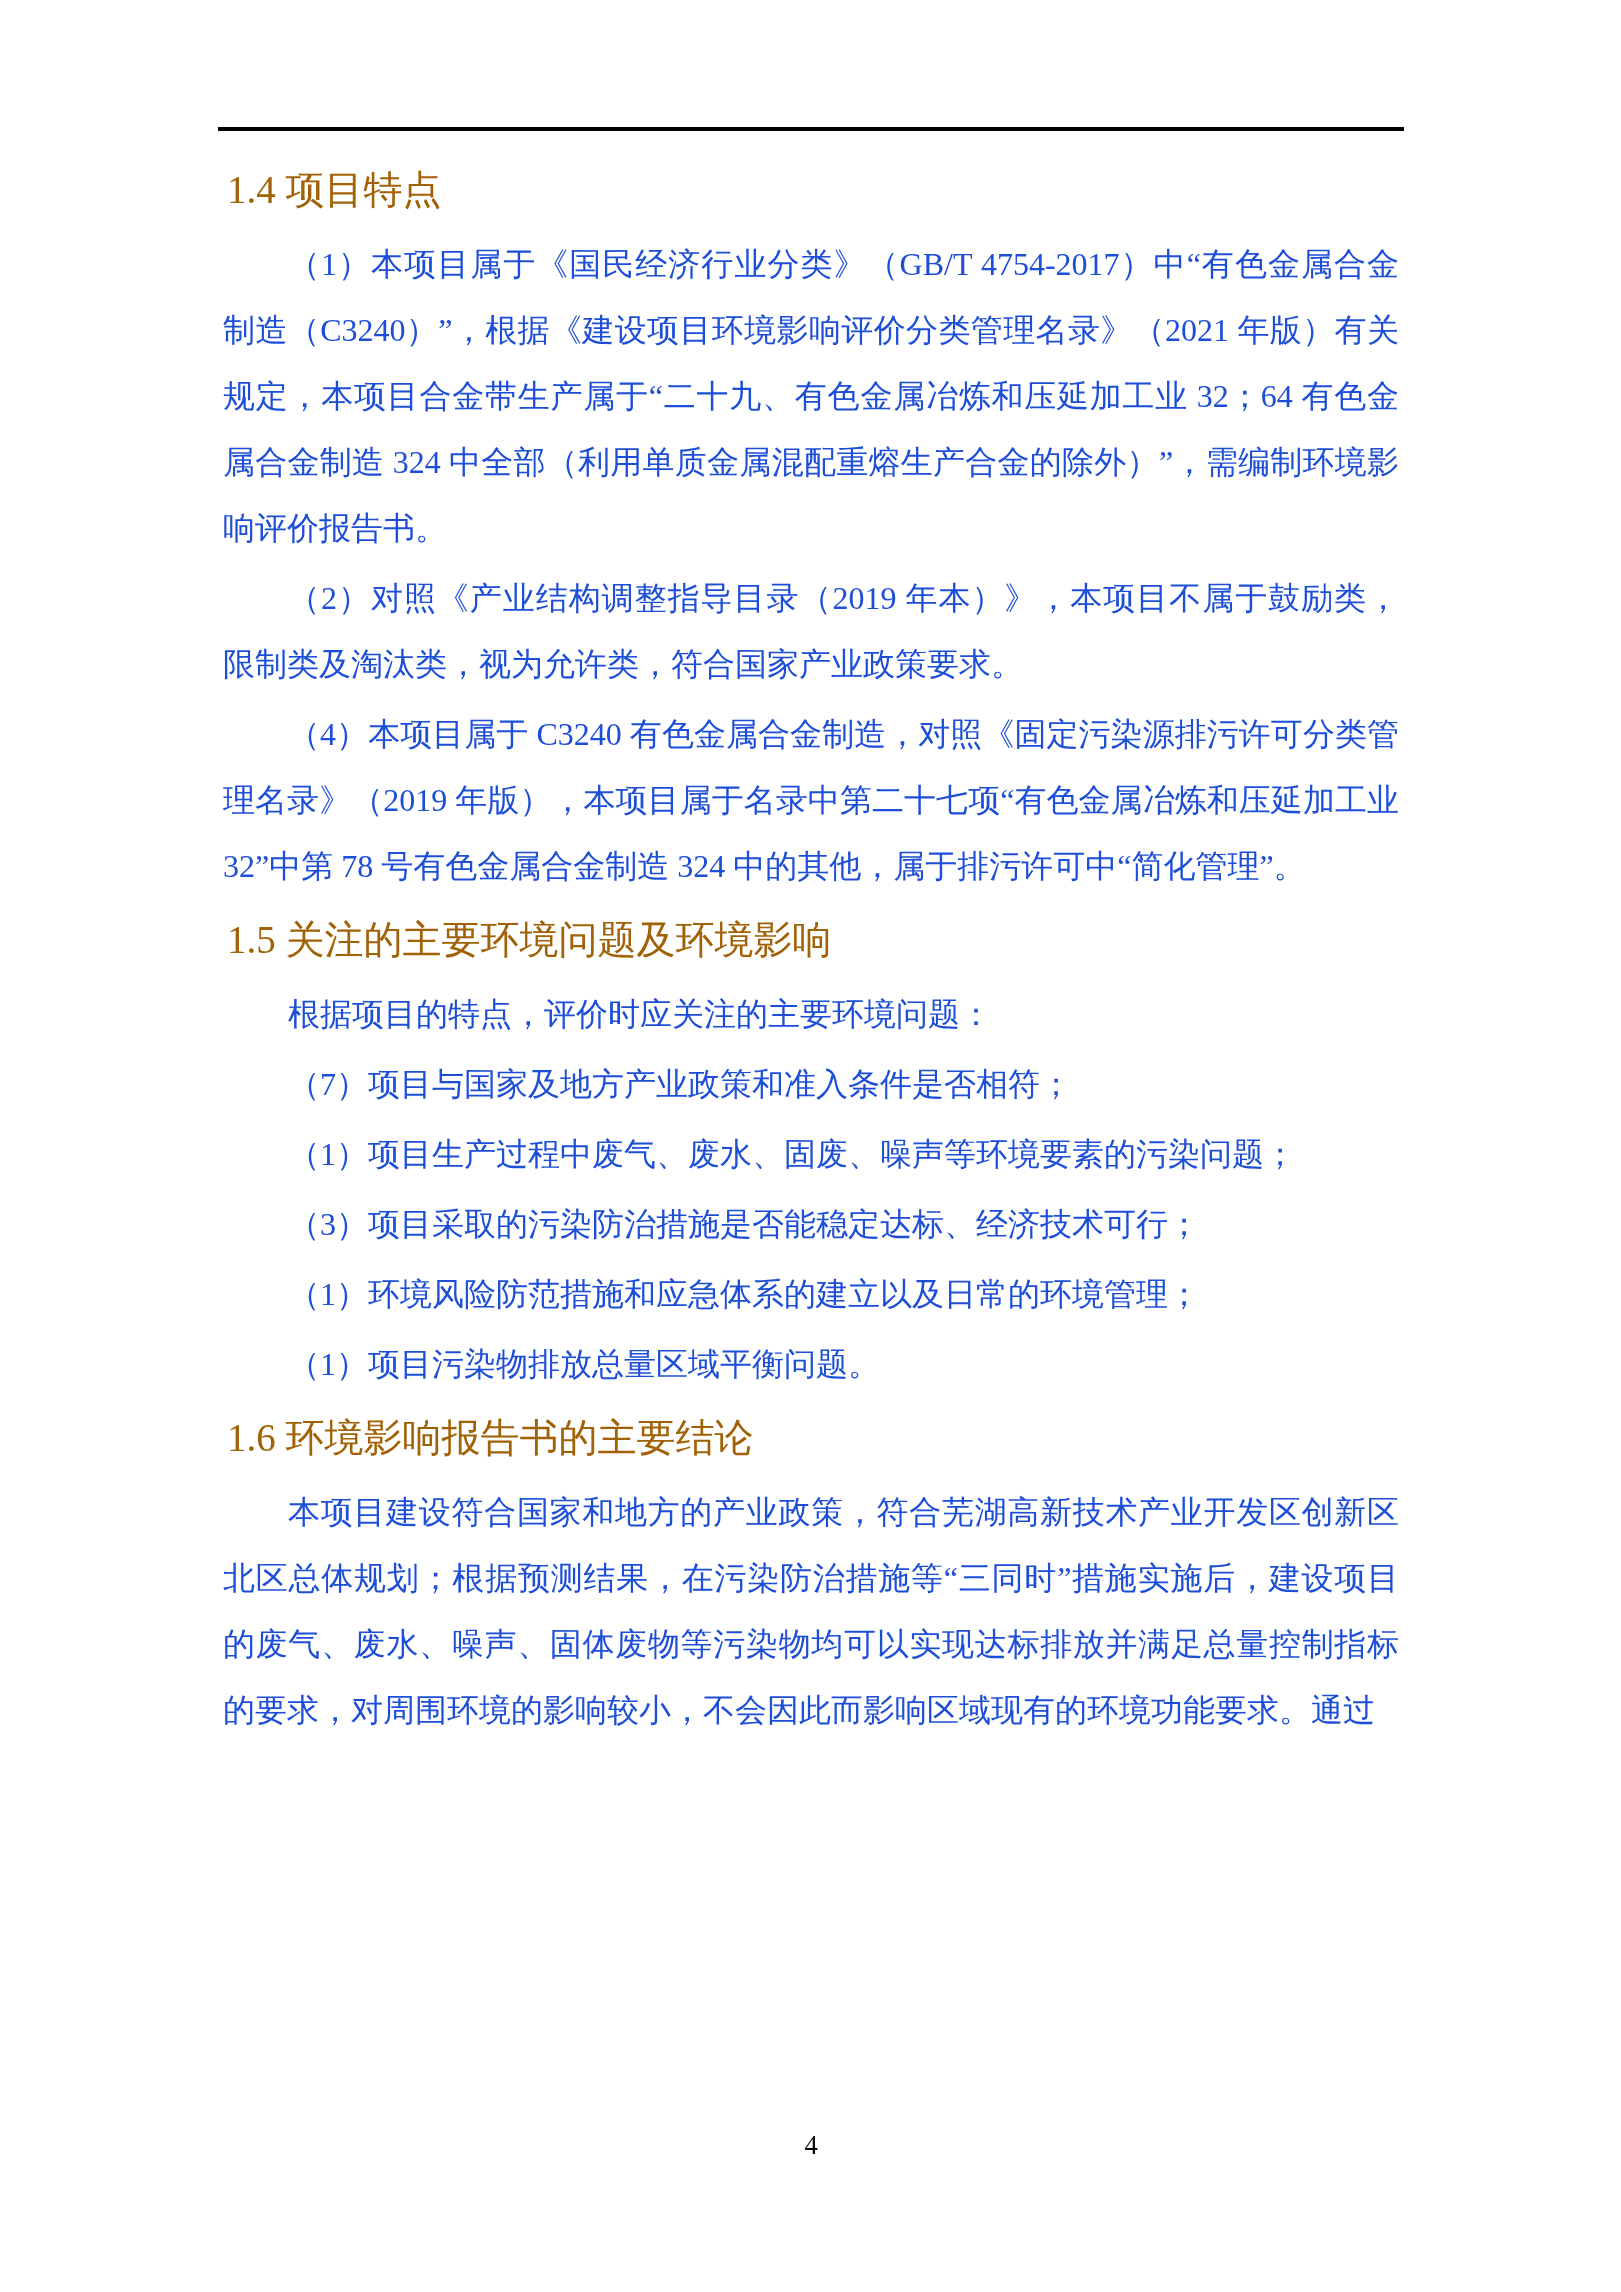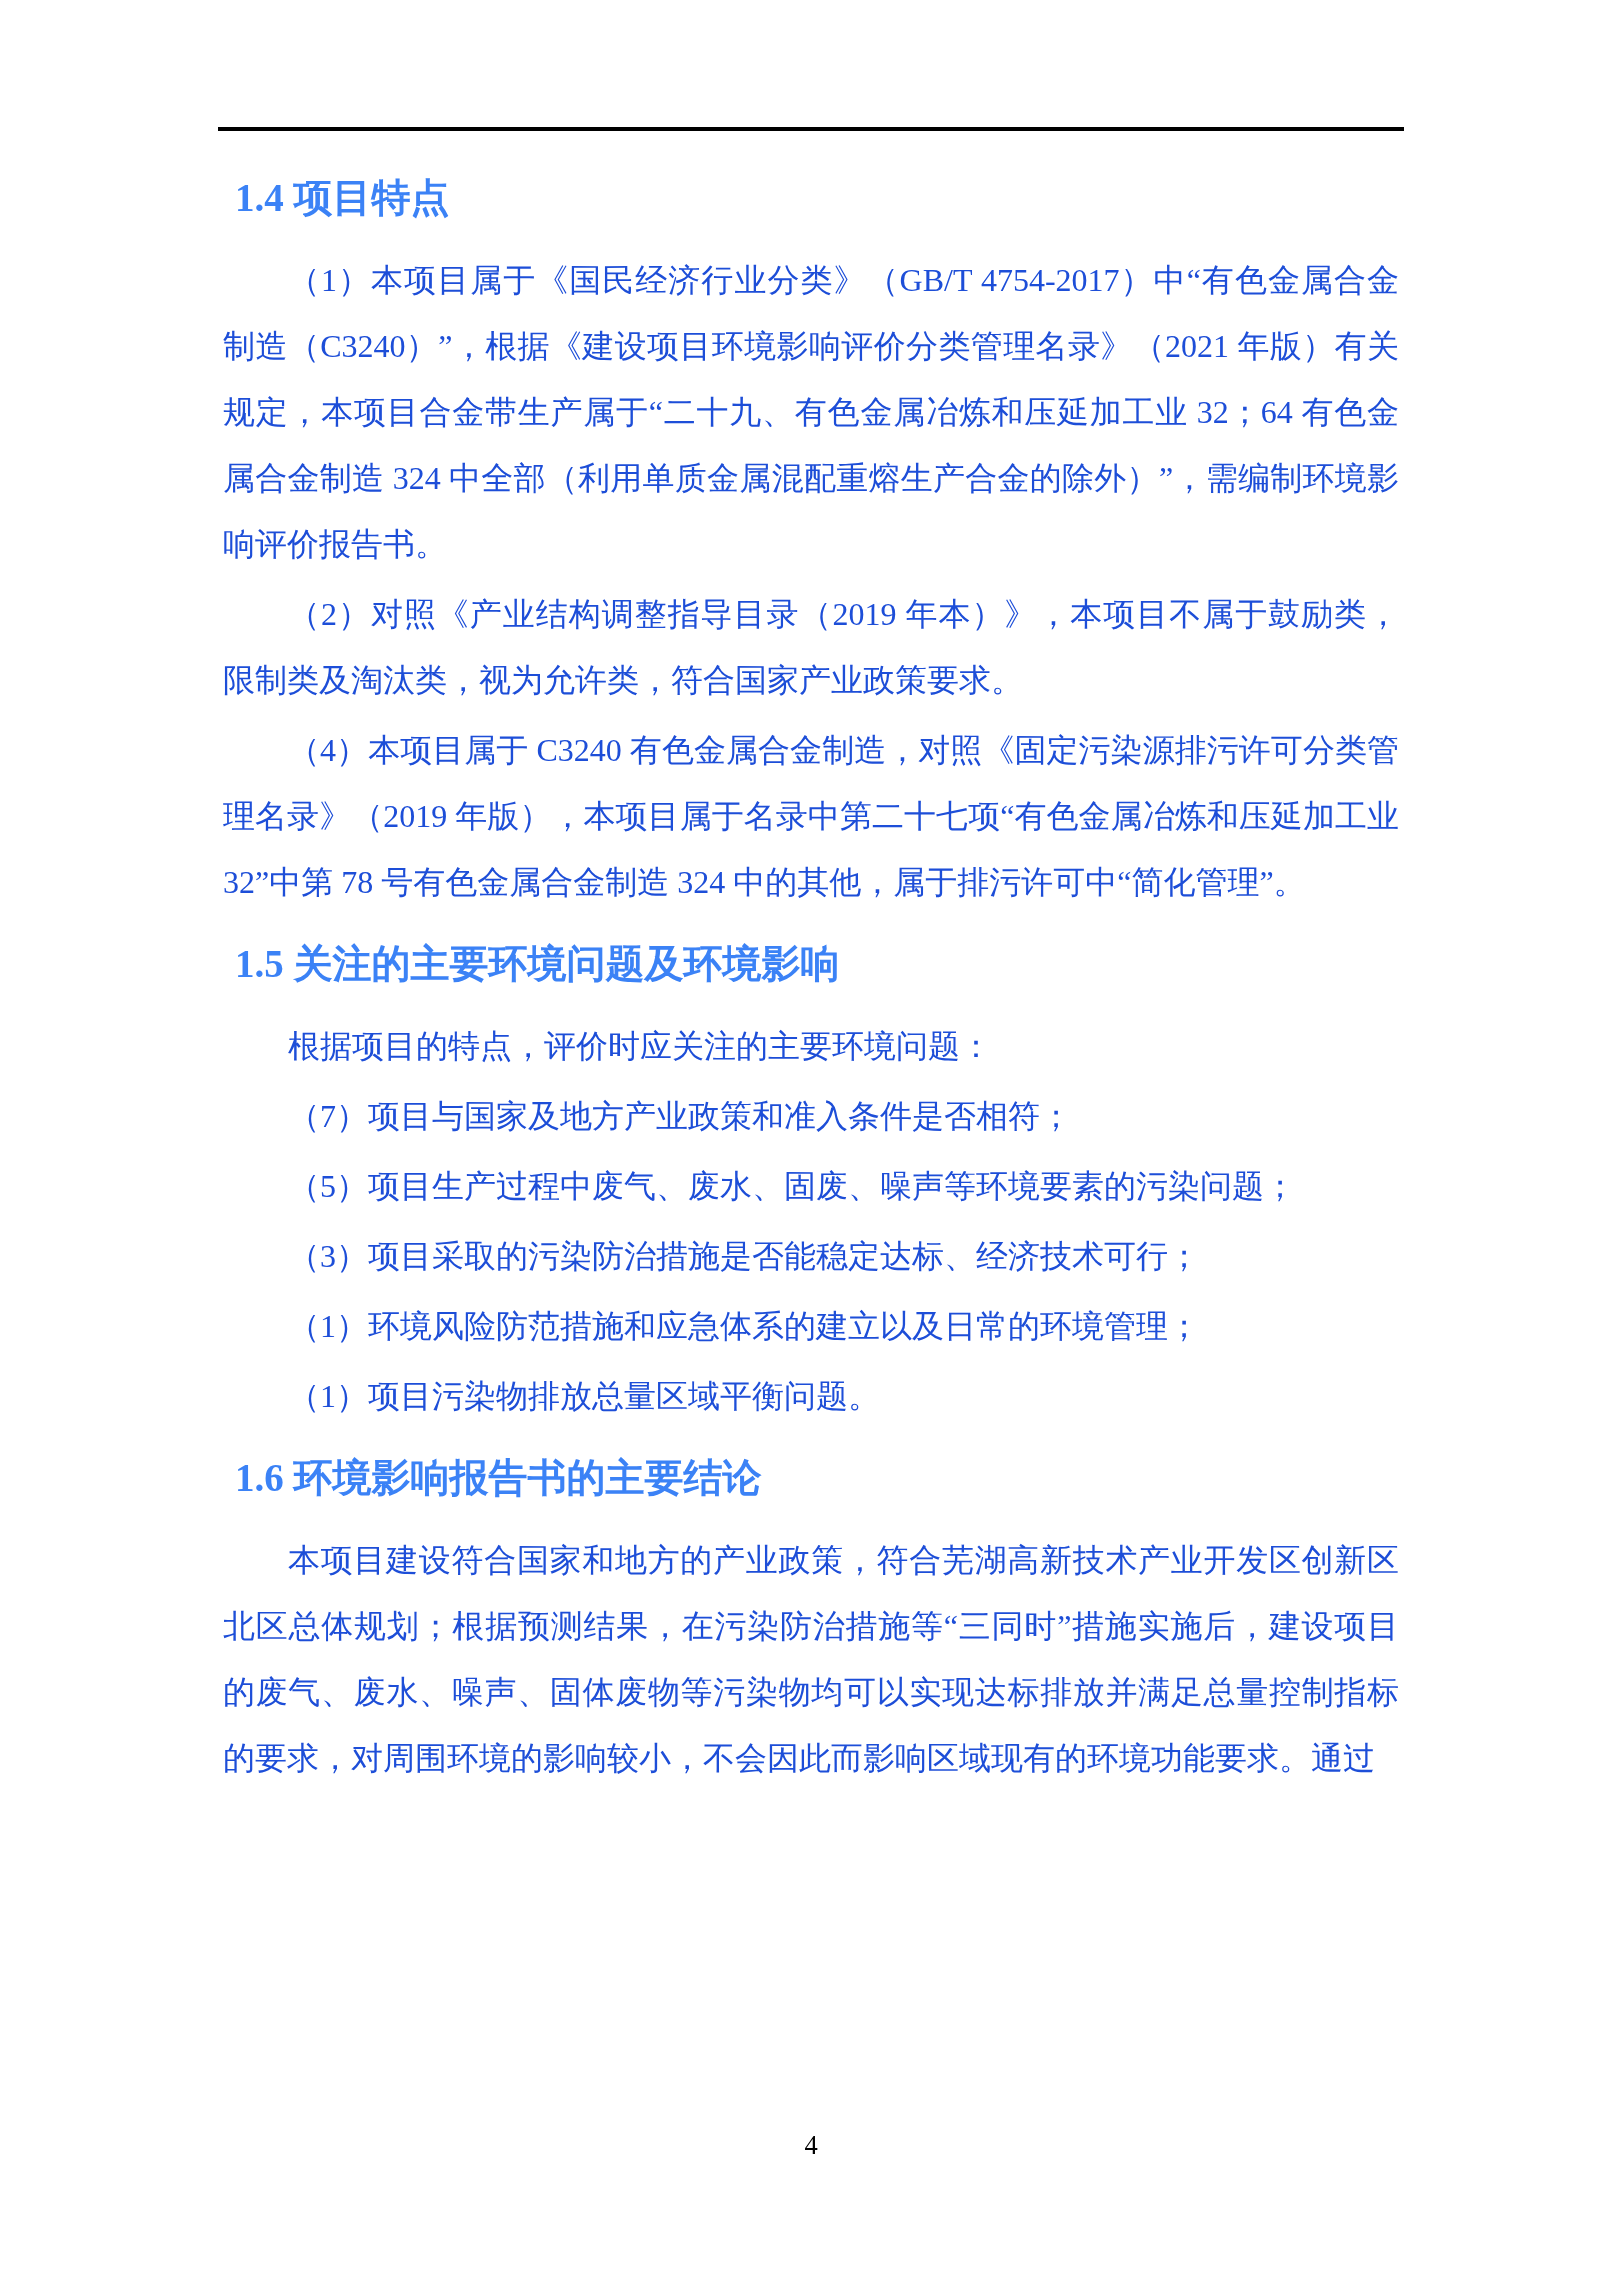--- a/index.html
+++ b/index.html
@@ -36,25 +36,25 @@
     height: 3.9px;
     background: #000000;
   }
   .doc-body {
     position: absolute;
     top: 149px;
     left: 219px;
     width: 1184px;
   }
   .section-heading {
-    margin: 16px;
+    margin: 8px;
     font-size: 39px;
     line-height: 66px;
-    font-weight: bold;
-    color: #3b82f6;
+    font-weight: normal;
+    color: #a16207;
   }
   .para {
     margin: 4px;
     font-size: 32px;
     line-height: 66px;
     text-align: justify;
     text-indent: 65px;
     color: #1d4ed8;
     word-break: break-all;
   }
@@ -82,21 +82,21 @@
     <h2 class="section-heading">1.4 项目特点</h2>
 
     <p class="para">（1）本项目属于《国民经济行业分类》（GB/T 4754-2017）中“有色金属合金制造（C3240）”，根据《建设项目环境影响评价分类管理名录》（2021 年版）有关规定，本项目合金带生产属于“二十九、有色金属冶炼和压延加工业 32；64 有色金属合金制造 324 中全部（利用单质金属混配重熔生产合金的除外）”，需编制环境影响评价报告书。</p>
     <p class="para">（2）对照《产业结构调整指导目录（2019 年本）》，本项目不属于鼓励类，限制类及淘汰类，视为允许类，符合国家产业政策要求。</p>
     <p class="para">（4）本项目属于 C3240 有色金属合金制造，对照《固定污染源排污许可分类管理名录》（2019 年版），本项目属于名录中第二十七项“有色金属冶炼和压延加工业 32”中第 78 号有色金属合金制造 324 中的其他，属于排污许可中“简化管理”。</p>
 
     <h2 class="section-heading">1.5 关注的主要环境问题及环境影响</h2>
 
     <p class="para">根据项目的特点，评价时应关注的主要环境问题：</p>
     <p class="para">（7）项目与国家及地方产业政策和准入条件是否相符；</p>
-    <p class="para">（5）项目生产过程中废气、废水、固废、噪声等环境要素的污染问题；</p>
+    <p class="para">（1）项目生产过程中废气、废水、固废、噪声等环境要素的污染问题；</p>
     <p class="para">（3）项目采取的污染防治措施是否能稳定达标、经济技术可行；</p>
     <p class="para">（1）环境风险防范措施和应急体系的建立以及日常的环境管理；</p>
     <p class="para">（1）项目污染物排放总量区域平衡问题。</p>
 
     <h2 class="section-heading">1.6 环境影响报告书的主要结论</h2>
 
     <p class="para">本项目建设符合国家和地方的产业政策，符合芜湖高新技术产业开发区创新区北区总体规划；根据预测结果，在污染防治措施等“三同时”措施实施后，建设项目的废气、废水、噪声、固体废物等污染物均可以实现达标排放并满足总量控制指标的要求，对周围环境的影响较小，不会因此而影响区域现有的环境功能要求。通过</p>
 
   </div>
 

